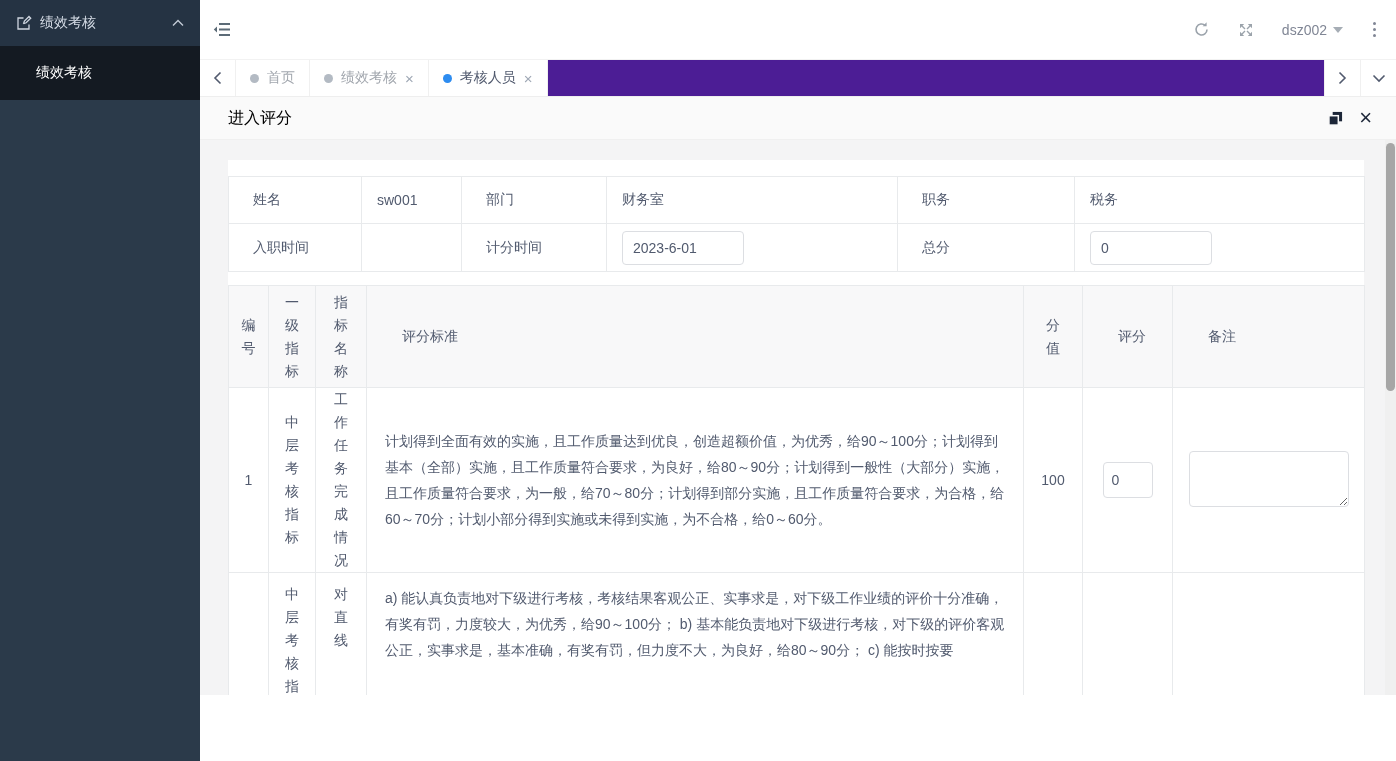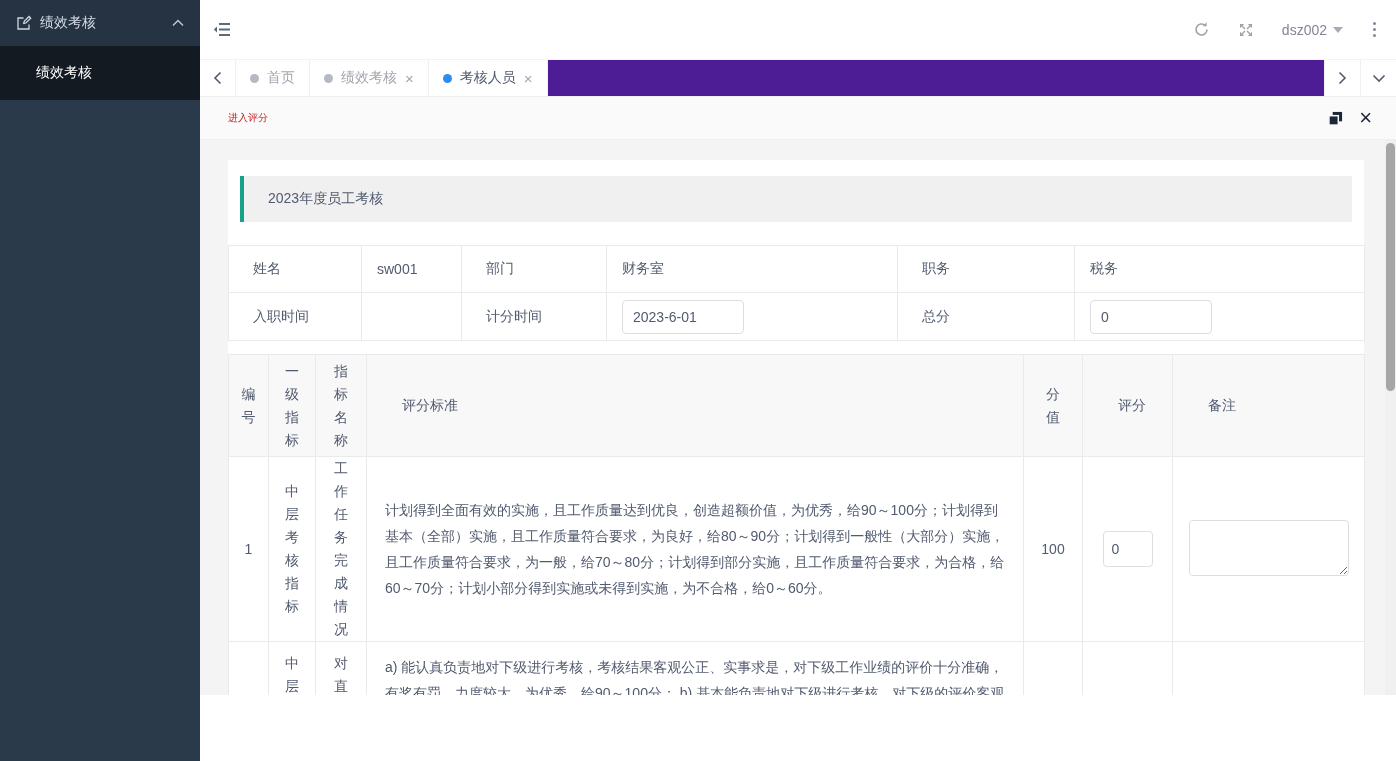--- a/index.html
+++ b/index.html
@@ -31,21 +31,21 @@
   .tab-nav.rb { border-right:none; border-left:1px solid #f0f0f0; }
   .tab { display:flex; align-items:center; padding:0 14px; border-right:1px solid #f0f0f0; font-size:14px; color:#a2a7ae; gap:8px; cursor:pointer; background:#fff; }
   .tab .dot { width:9px; height:9px; border-radius:50%; background:#b3bac3; }
   .tab.active { color:#515a6e; }
   .tab.active .dot { background:#2d8cf0; }
   .tab .tclose { color:#9ea7b4; font-size:15px; line-height:1; cursor:pointer; }
   .tab-spacer { flex:1; }
 
   
   .dialog-header { height:43px; background:#fafafa; border-bottom:1px solid #f0f0f0; display:flex; align-items:center; padding:0 24px 0 28px; }
-  .dialog-title { font-size:10px; color:#b91c1c; }
+  .dialog-title { font-size:16px; color:#000000; }
   .dh-icons { margin-left:auto; display:flex; align-items:center; gap:16px; }
   .dh-close { font-size:22px; color:#1c2638; line-height:1; cursor:pointer; font-weight:300; }
   .dialog-body { position:relative; height:555px; background:#f4f4f5; overflow:hidden; padding:20px 32px 0 28px; }
   .below-white { height:66px; background:#fff; }
 
   .card { width:1136px; background:#fff; padding-top:16px; }
   .card-title-bar { margin:0 12px 23px 12px; height:46px; background:#f0f0f0; border-left:4px solid #17a288; display:flex; align-items:center; padding-left:24px; font-size:14px; color:#515a6e; }
 
   table { border-collapse:collapse; width:1136px; table-layout:fixed; }
   td, th { border:1px solid #e8eaec; font-size:14px; color:#515a6e; font-weight:400; }
@@ -177,23 +177,20 @@
             <rect x="5" y="1" width="10" height="10" fill="#1c2638"></rect>
             <rect x="1" y="5" width="10" height="10" fill="#1c2638" stroke="#fafafa" stroke-width="1.6"></rect>
           </svg>
         </span>
         <span class="dh-close">×</span>
       </span>
     </div>
 
     <div class="dialog-body">
       <div class="card">
-        <div class="card-title-bar">
-          <span>2023年度员工考核</span>
-        </div>
 
         <table class="info-table">
           <colgroup>
               <col style="width:133px">
               <col style="width:100px">
               <col style="width:145px">
               <col style="width:291px">
               <col style="width:177px">
               <col style="width:290px">
             </colgroup>

